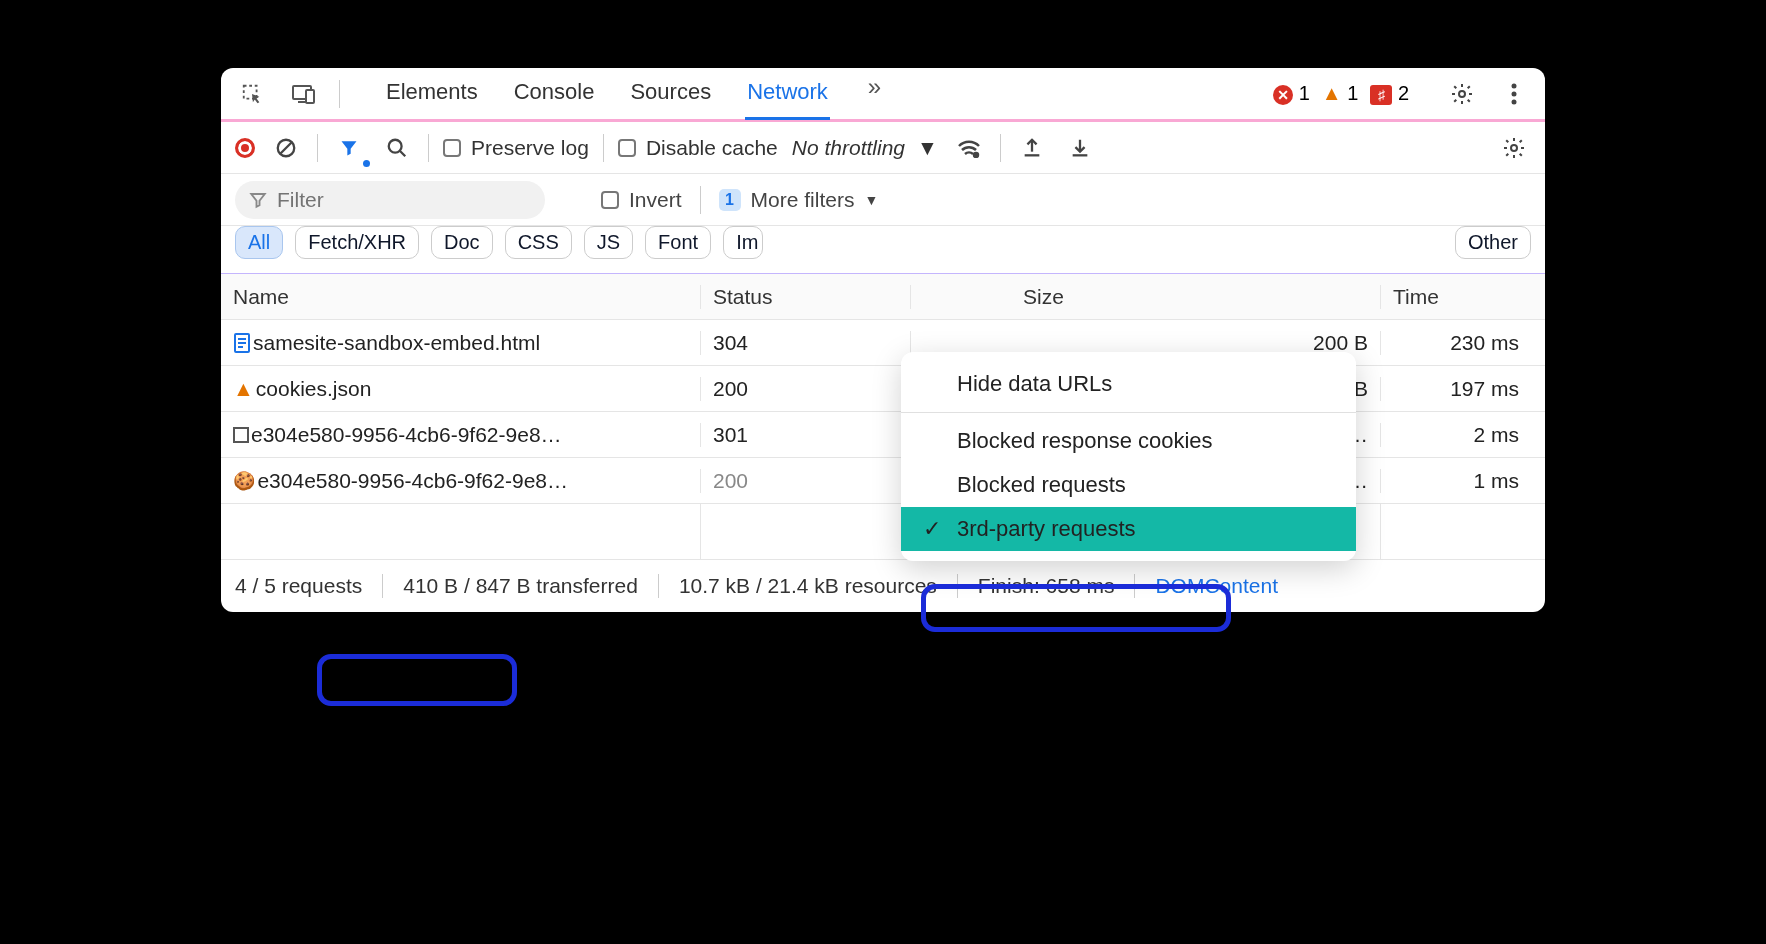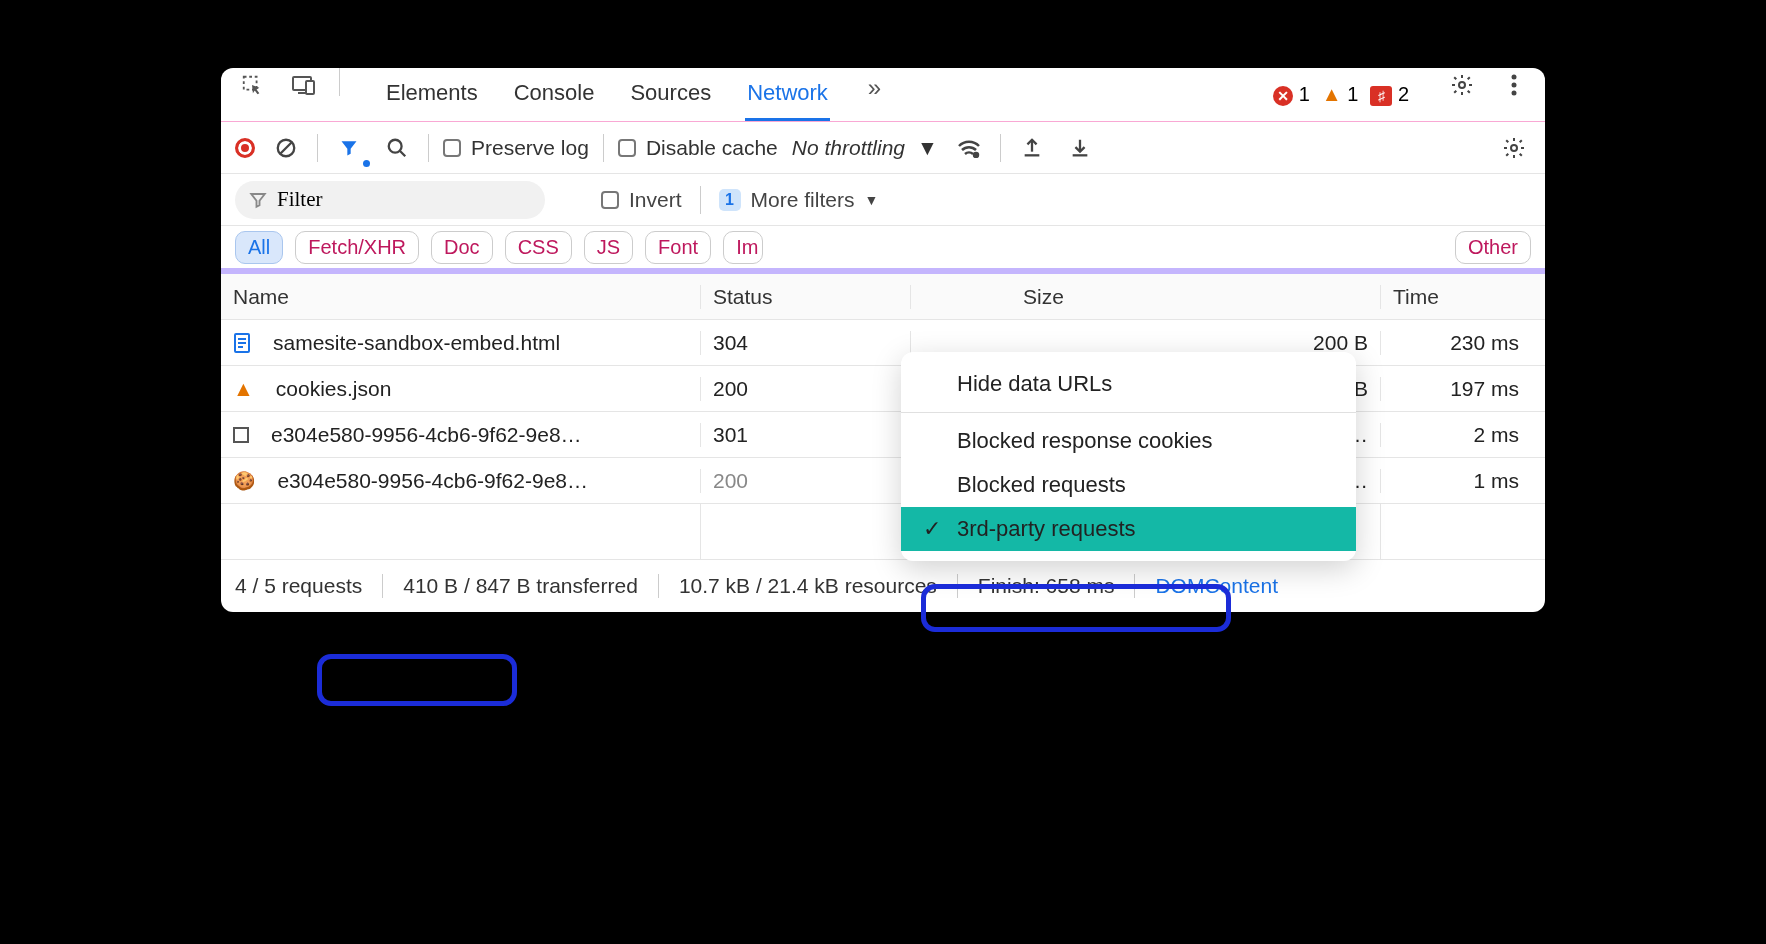--- a/index.html
+++ b/index.html
@@ -34,22 +34,22 @@
   .tl.red { background:#ff5f56; border:1px solid #e0443e;}
   .tl.yellow { background:#ffbd2e; border:1px solid #dea123;}
   .tl.green { background:#27c93f; border:1px solid #1aab29;}
   .wintitle {
     position:absolute; left:0; right:0; text-align:center;
     font-weight:600; font-size:22px; color:#333;
     pointer-events:none;
   }
   .tabbar {
     height: 54px;
-    display:flex; 
-    border-bottom: 1px solid #f9a8d4;
+    display:flex; align-items:center;
+    border-bottom: 3px solid #f9a8d4;
     padding: 0 14px;
     gap: 18px;
   }
   .icon-btn { width:34px; height:34px; display:flex; align-items:center; justify-content:center; color:#444; cursor:pointer;}
   .tabs { display:flex; gap:32px; margin-left:26px; font-size:22px; color:#333;}
   .tab { padding: 0 2px 12px 2px; margin-top:12px; cursor:pointer;}
   .tab.active { color:#1a73e8; border-bottom: 3px solid #1a73e8; }
   .chev { font-size:24px; color:#555; margin-left:6px; margin-top:6px;}
   .spacer { flex:1; }
   .badges { display:flex; gap:12px; align-items:center; font-size:20px;}
@@ -68,49 +68,49 @@
   .funnel::after{content:""; position:absolute; right:-4px; bottom:-2px; width:7px; height:7px; border-radius:50%; background:#1a73e8;}
   .cbx { width:18px; height:18px; border:2px solid #777; border-radius:4px; display:inline-block; vertical-align:middle;}
   .throttle { display:flex; align-items:center; gap:12px;font-style:italic;}
   .filterbar {
     height:52px; display:flex; align-items:center; gap:18px;
     padding: 0 14px; border-bottom:1px solid #e5e5e5;
     font-size:21px; color:#444;
   }
   .filter-input {
     width:310px; height:38px; border-radius:20px; background:#f1f1f1;
-    display:flex; align-items:center; gap:10px; padding:0 14px; color:#000000;font-family:Liberation Serif, serif;
+    display:flex; align-items:center; gap:10px; padding:0 14px; color:#737373;
   }
   .more-filters { display:flex; align-items:center; gap:10px;}
   .filter-count {
     width:22px; height:22px; border-radius:5px; background:#cfe4fb; color:#1a73e8;
     font-size:16px; font-weight:600; display:inline-flex; align-items:center; justify-content:center;
   }
   .chipbar {
-    height:48px; display:flex; align-items:center; gap:12px;
-    padding: 0 14px; border-bottom:6px solid #c4b5fd;
+    height:48px; display:flex; align-items:flex-start; gap:12px;
+    padding: 0 14px; border-bottom:1px solid #c4b5fd;
     font-size:20px;
   }
-  .chip { padding:4px 12px; border:1px solid #ccc; border-radius:10px; cursor:pointer; color:#be185d;}
+  .chip { padding:4px 12px; border:1px solid #ccc; border-radius:10px; cursor:pointer; color:#0f172a;}
   .chip.active { background:#d9e7fb; border-color:#a9c6ee; color:#1a73e8; font-weight:500;}
   .table {
     width:100%; font-size:21px; color:#222;
   }
   .thead, .row {
     display:grid;
     grid-template-columns: 480px 210px 100px 370px 150px;
     align-items:center;
     height:46px;
     border-bottom:1px solid #e5e5e5;
   }
   .thead { background:#fafafa; font-weight:500; color:#333;}
   .thead > div, .row > div { padding: 0 12px; white-space:nowrap; overflow:hidden; text-overflow:ellipsis; border-right:1px solid #e5e5e5;}
   .thead > div:last-child, .row > div:last-child { border-right:none;}
   .col-size, .col-time { text-align:right; }
-  .name-cell { display:flex; align-items:center; gap:22px;}
+  .name-cell { display:flex; align-items:center; gap:2px;}
   .ico-doc { color:#1a73e8; }
   .ico-warn { color:#e37400;}
   .ico-sq { width:16px; height:16px; border:2px solid #555; display:inline-block;}
   .ico-cookie { font-size:18px;}
   .blank-row { height:56px; border-bottom:1px solid #e5e5e5; display:grid; grid-template-columns: 480px 210px 100px 370px 150px;}
   .blank-row > div { border-right:1px solid #e5e5e5;}
   .blank-row > div:last-child{border-right:none;}
   .statusbar {
     height:52px; display:flex; align-items:center; gap:20px;
     padding: 0 14px; font-size:21px; color:#333;

